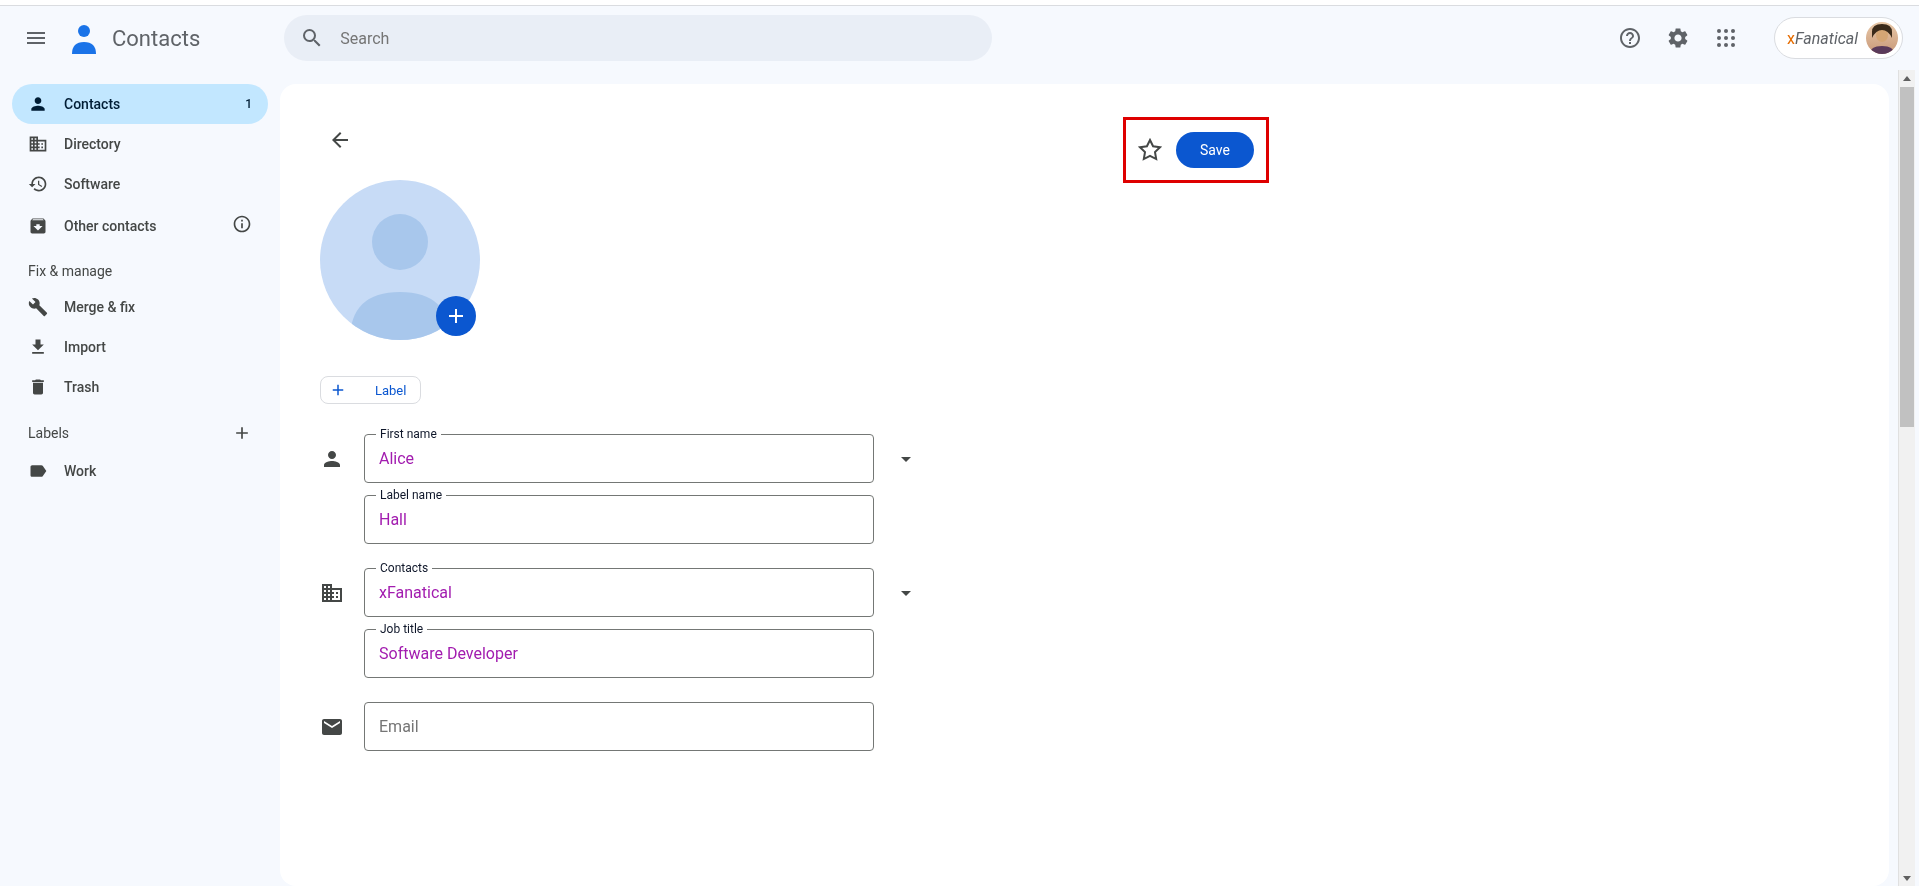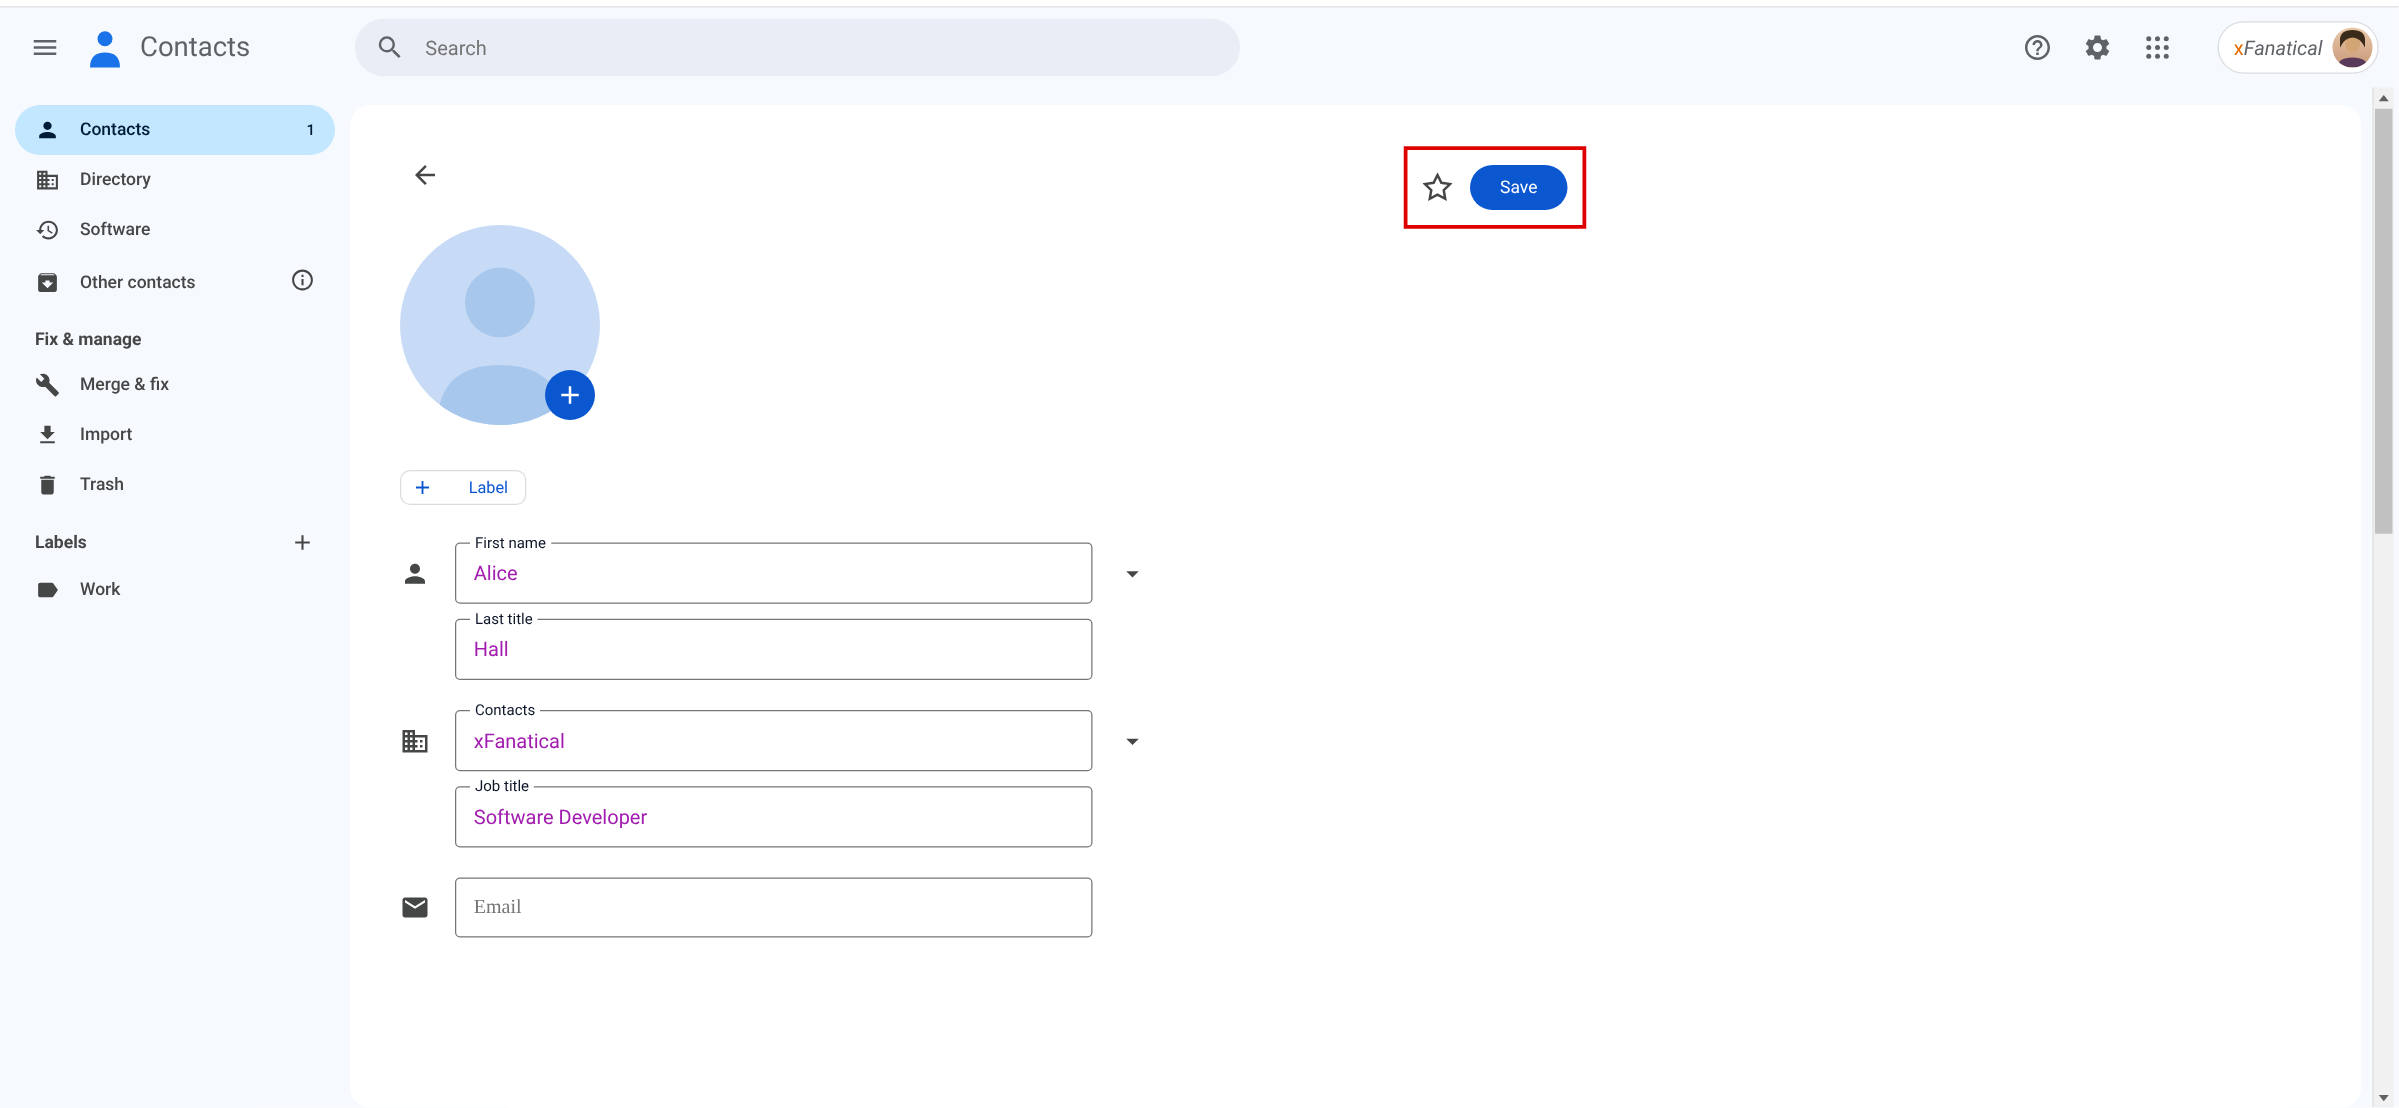--- a/index.html
+++ b/index.html
@@ -179,21 +179,21 @@
     .nav-info {
       margin-left: auto;
     }
     .section-header {
       display: flex;
       align-items: center;
       justify-content: space-between;
       padding: 16px 16px 8px;
       color: #444746;
       font-size: 14px;
-      font-weight: 700;
+      font-weight: 400;
     }
     .content-area {
       flex: 1;
       padding: 14px 0 0 0;
       position: relative;
     }
     .contact-panel {
       background: #fff;
       border-radius: 16px;
       width: calc(100% - 30px);
@@ -572,21 +572,21 @@
             <svg width="24" height="24" viewBox="0 0 24 24" fill="#444746">
                 <path d="M7 10l5 5 5-5z"></path>
               </svg>
           </div>
         </div>
 
         <div class="form-row">
           <div class="form-icon-spacer"></div>
           <div class="text-field">
             <input class="text-field-input" value="Hall" style="">
-            <span class="text-field-label">Last title</span>
+            <span class="text-field-label">Label name</span>
           </div>
         </div>
 
         <div class="form-row" style="margin-top:24px">
           <div class="form-icon">
               <svg width="24" height="24" viewBox="0 0 24 24" fill="#444746">
                 <path d="M12 7V3H2v18h20V7H12zM6 19H4v-2h2v2zm0-4H4v-2h2v2zm0-4H4V9h2v2zm0-4H4V5h2v2zm4 12H8v-2h2v2zm0-4H8v-2h2v2zm0-4H8V9h2v2zm0-4H8V5h2v2zm10 12h-8v-2h2v-2h-2v-2h2v-2h-2V9h8v10zm-2-8h-2v2h2v-2zm0 4h-2v2h2v-2z"></path>
               </svg>
             </div>
           <div class="text-field">
@@ -608,21 +608,21 @@
           </div>
         </div>
 
         <div class="form-row" style="margin-top:24px">
           <div class="form-icon">
               <svg width="24" height="24" viewBox="0 0 24 24" fill="#444746">
                 <path d="M20 4H4c-1.1 0-1.99.9-1.99 2L2 18c0 1.1.9 2 2 2h16c1.1 0 2-.9 2-2V6c0-1.1-.9-2-2-2zm0 4l-8 5-8-5V6l8 5 8-5v2z"></path>
               </svg>
             </div>
           <div class="text-field">
-            <input class="text-field-input" style="border-color: rgb(116, 119, 117); color: rgb(95, 99, 104); font-family: Liberation Serif, serif;" placeholder="Email">
+            <input class="text-field-input" style="border-color: rgb(116, 119, 117); color: rgb(95, 99, 104);" placeholder="Email">
           </div>
         </div>
       </div>
     </div>
 
     <div class="scrollbar">
       <div class="scroll-arrow">
         <svg width="10" height="10" viewBox="0 0 10 10" fill="#606060">
             <path d="M5 2 L9 7 L1 7 Z"></path>
           </svg>

